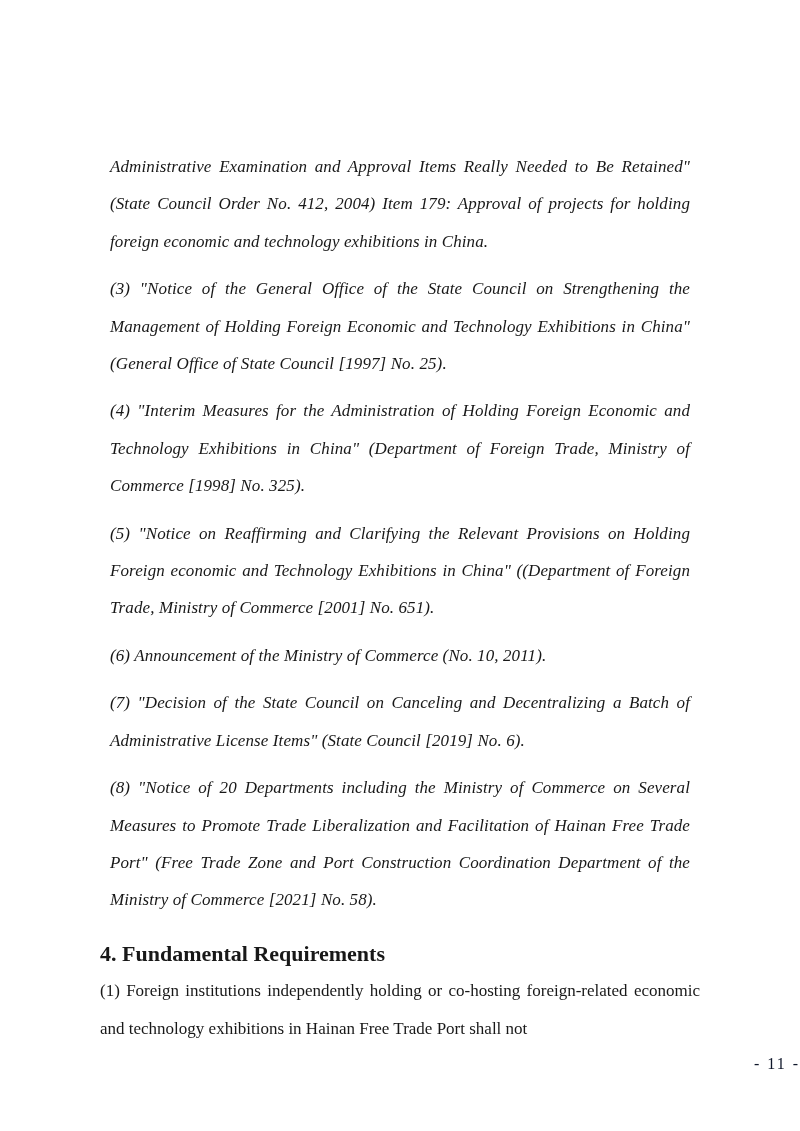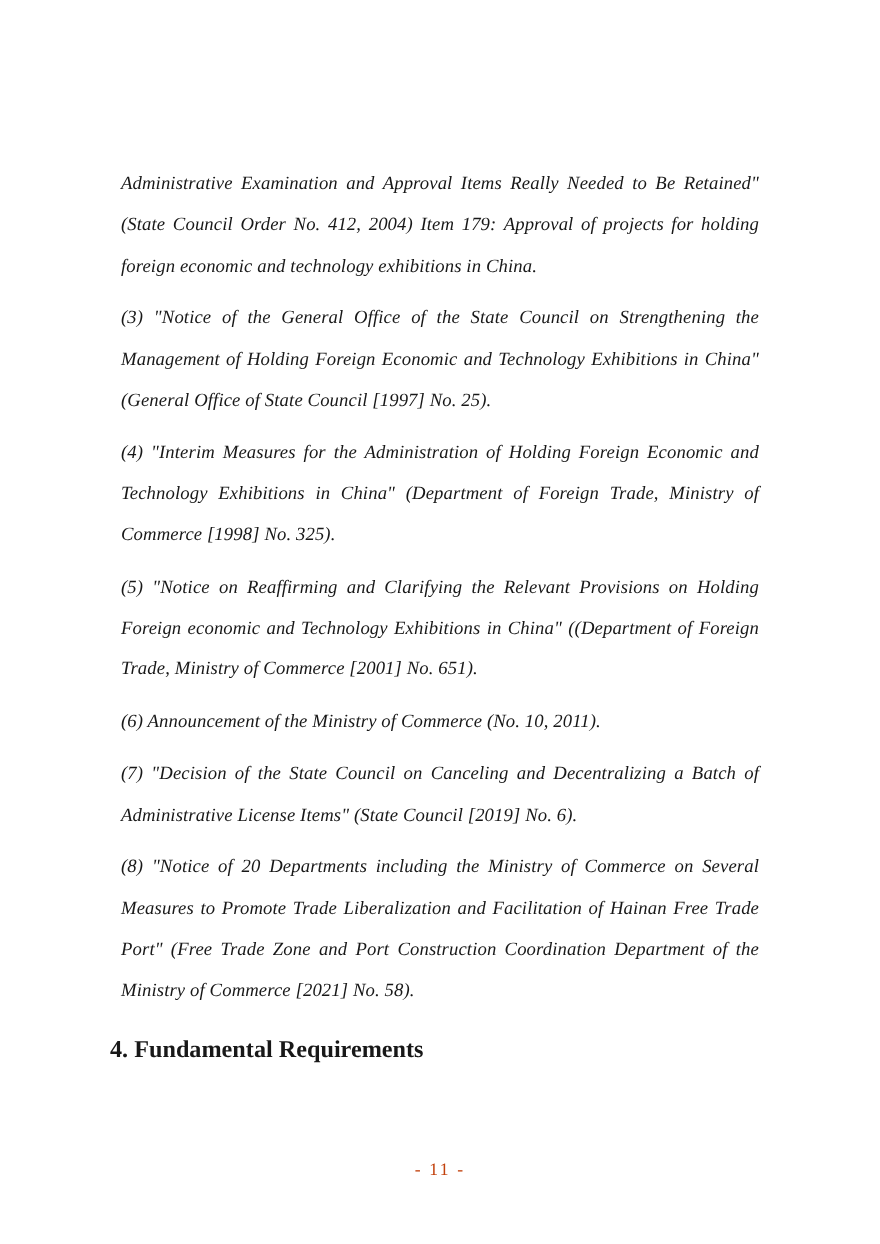--- a/index.html
+++ b/index.html
@@ -43,34 +43,35 @@
     font-style: normal;
     font-size: 17px;
     line-height: 37.4px;
     text-align: justify;
   }
   .page-number {
     position: absolute;
     bottom: 58px;
     left: 0;
     width: 100%;
-    text-align: center;
+    text-align: right;
     font-size: 16px;
-    color: #c2410c;
+    color: #0f172a;
     letter-spacing: 2px;
   }
 </style>
 </head>
 <body>
 
 <div class="page">
   <div class="content">
     <p class="ref">Administrative Examination and Approval Items Really Needed to Be Retained" (State Council Order No. 412, 2004) Item 179: Approval of projects for holding foreign economic and technology exhibitions in China.</p>
     <p class="ref">(3) "Notice of the General Office of the State Council on Strengthening the Management of Holding Foreign Economic and Technology Exhibitions in China" (General Office of State Council [1997] No. 25).</p>
     <p class="ref">(4) "Interim Measures for the Administration of Holding Foreign Economic and Technology Exhibitions in China" (Department of Foreign Trade, Ministry of Commerce [1998] No. 325).</p>
     <p class="ref">(5) "Notice on Reaffirming and Clarifying the Relevant Provisions on Holding Foreign economic and Technology Exhibitions in China" ((Department of Foreign Trade, Ministry of Commerce [2001] No. 651).</p>
     <p class="ref">(6) Announcement of the Ministry of Commerce (No. 10, 2011).</p>
     <p class="ref">(7) "Decision of the State Council on Canceling and Decentralizing a Batch of Administrative License Items" (State Council [2019] No. 6).</p>
     <p class="ref">(8) "Notice of 20 Departments including the Ministry of Commerce on Several Measures to Promote Trade Liberalization and Facilitation of Hainan Free Trade Port" (Free Trade Zone and Port Construction Coordination Department of the Ministry of Commerce [2021] No. 58).</p>
     <h2 class="section-heading">4. Fundamental Requirements</h2>
+    <p class="body-par">(1) Foreign institutions independently holding or co-hosting foreign-related economic and technology exhibitions in Hainan Free Trade Port shall not</p>
   </div>
   <div class="page-number">- 11 -</div>
 </div>
 
 </body></html>

